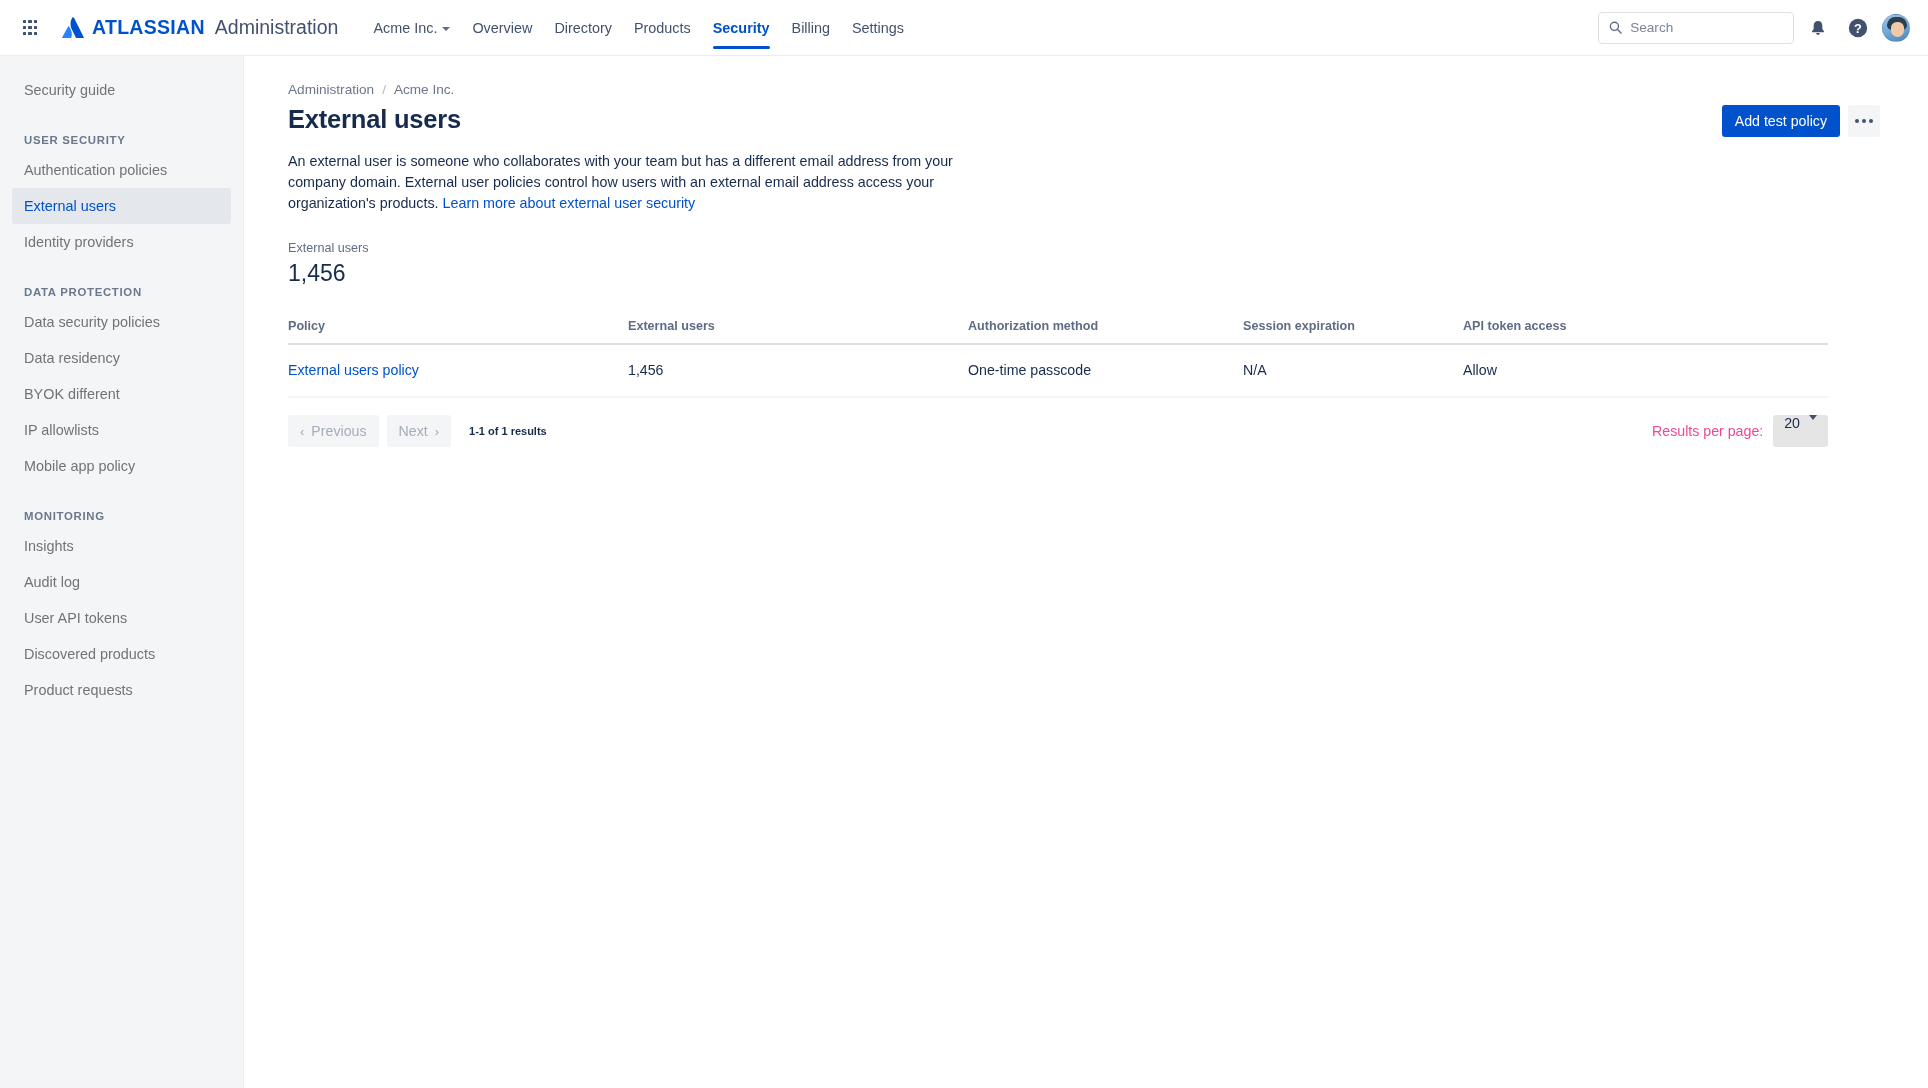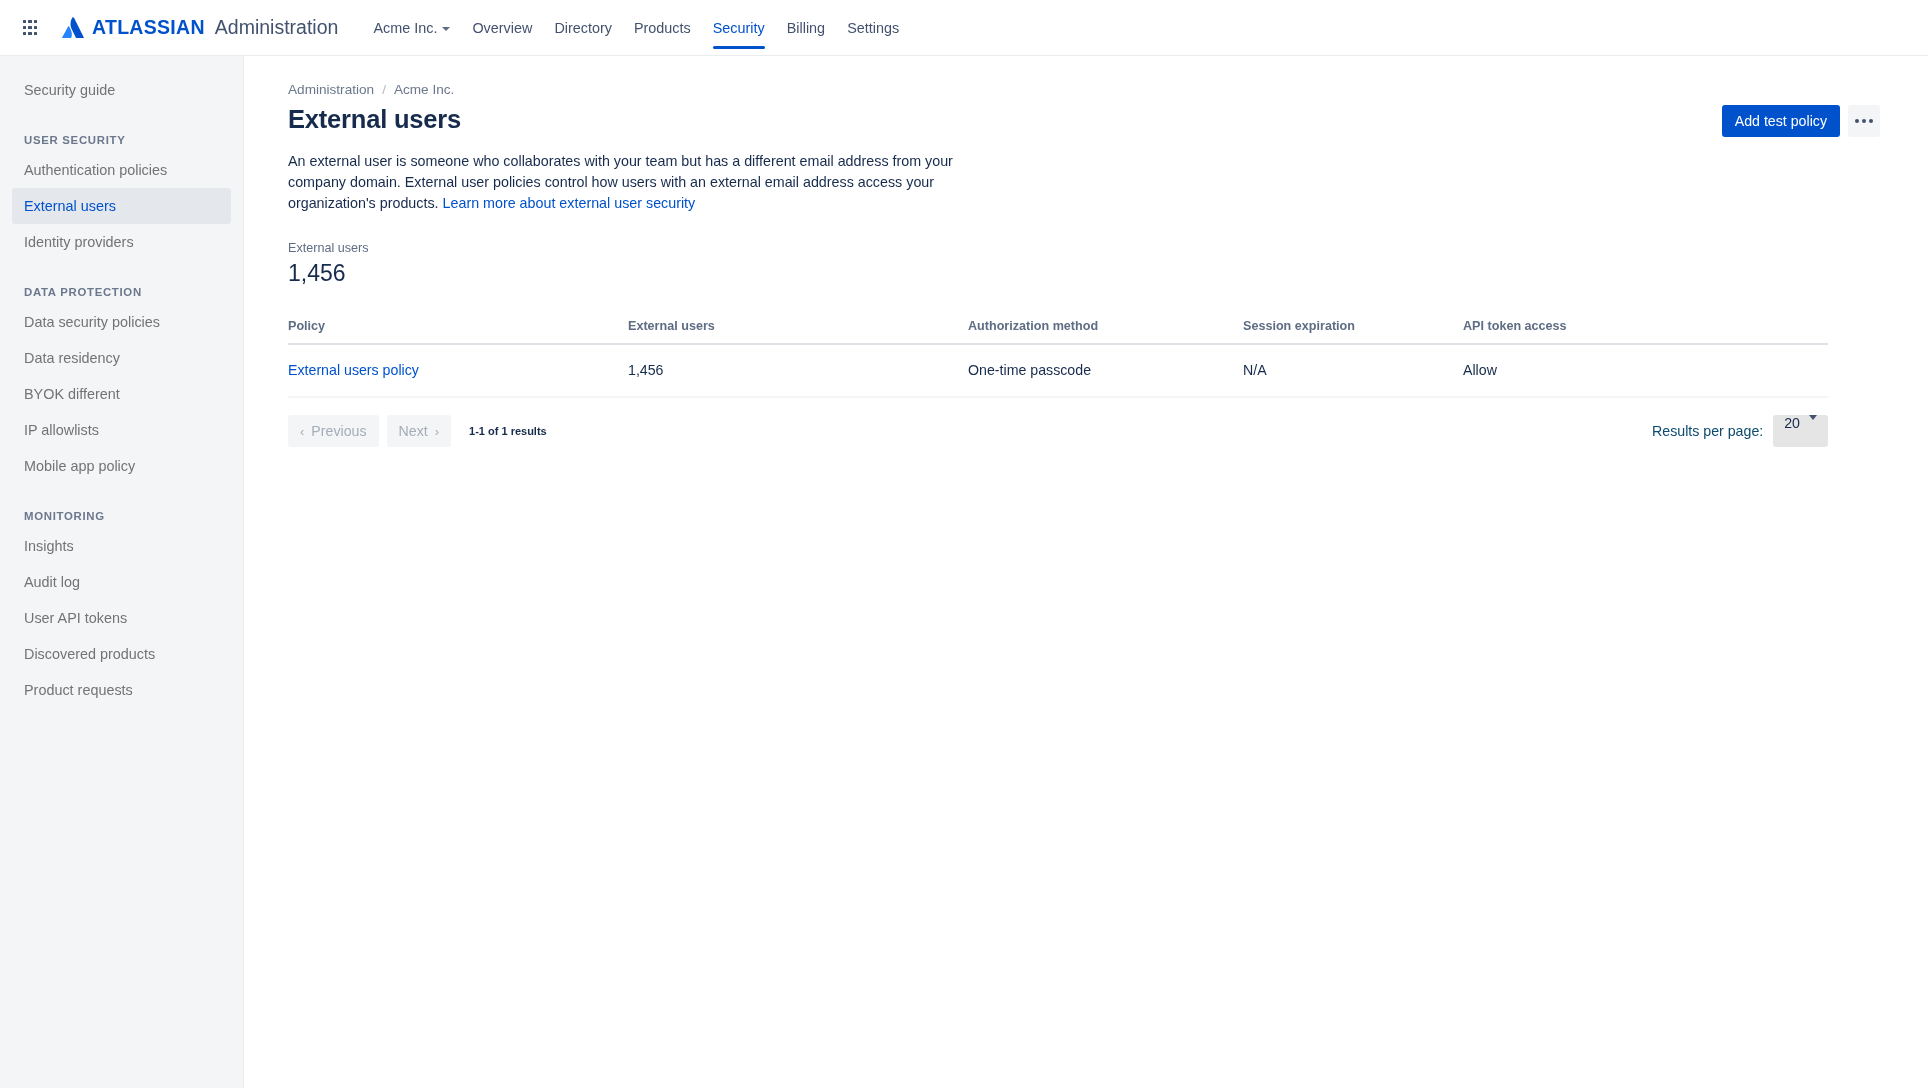--- a/index.html
+++ b/index.html
@@ -60,21 +60,21 @@
   .navtab {
     position: relative;
     display: flex; align-items: center; gap: 5px;
     height: 56px;
     padding: 0 11px;
     font-size: 14.4px;
     color: #42526e;
     cursor: pointer;
     white-space: nowrap;
   }
-  .navtab.active { color: #0052cc; font-weight: 400; }
+  .navtab.active { color: #0052cc; font-weight: 700; }
   .navtab.active::after {
     content: "";
     position: absolute;
     left: 11px; right: 11px; bottom: 7px;
     height: 3px; background: #0052cc; border-radius: 2px;
   }
   .chev {
     display:inline-block;
     width: 0; height: 0;
     border-left: 4px solid transparent;
@@ -230,21 +230,21 @@
     height: 32px; padding: 0 12px;
     border: 0; border-radius: 3px;
     background: #f4f5f7; color: #a5adba;
     font-family: inherit; font-size: 14.2px; font-weight: 500;
     cursor: default; white-space: nowrap;
     margin-right: 8px;
   }
   .pg-arrow { color: #a5adba; font-size: 13px; line-height: 1; }
   .pg-count { font-size: 11px; font-weight: 600; color: #172b4d; margin-left: 10px; }
   .per-page { margin-left: auto; display: flex; align-items: center; gap: 10px; }
-  .per-page-label { font-size: 14.2px; color: #0c4a6e; }
+  .per-page-label { font-size: 14.2px; color: #ec4899; }
   .per-page-select {
     display: flex; gap: 9px;
     height: 32px; padding: 0 11px;
     background: #e5e5e5; border: 0; border-radius: 3px;
     font-family: inherit; font-size: 14.2px; color: #172b4d;
     cursor: pointer;
   }
   .chev-dark {
     width: 0; height: 0;
     border-left: 4.5px solid transparent;
@@ -300,20 +300,45 @@
         <span>Security</span>
       </div>
       <div class="navtab">
         <span>Billing</span>
       </div>
       <div class="navtab">
         <span>Settings</span>
       </div>
     </nav>
 
+    <div class="topright">
+      <div class="searchbox">
+        <svg width="15" height="15" viewBox="0 0 16 16">
+          <circle cx="6.6" cy="6.6" r="4.9" fill="none" stroke="#5e6c84" stroke-width="1.7"></circle>
+          <line x1="10.4" y1="10.4" x2="14.6" y2="14.6" stroke="#5e6c84" stroke-width="1.7" stroke-linecap="round"></line>
+        </svg>
+        <input class="search-input" type="text" placeholder="Search" style="">
+      </div>
+
+      <button class="icon-btn">
+        <svg width="18" height="18" viewBox="0 0 20 20">
+          <path d="M10 2.2 C7 2.2 5.2 4.3 5.2 7.1 V11 L3.4 13.6 C3.1 14 3.4 14.6 3.9 14.6 H16.1 C16.6 14.6 16.9 14 16.6 13.6 L14.8 11 V7.1 C14.8 4.3 13 2.2 10 2.2 Z" fill="#42526e"></path>
+          <path d="M8 15.6 C8 16.8 8.9 17.7 10 17.7 C11.1 17.7 12 16.8 12 15.6 Z" fill="#42526e"></path>
+        </svg>
+      </button>
+
+      <button class="icon-btn">
+        <svg width="22" height="22" viewBox="0 0 24 24">
+          <circle cx="12" cy="12" r="10" fill="#42526e"></circle>
+          <text x="12" y="17" text-anchor="middle" font-family="Liberation Sans, sans-serif" font-size="14" font-weight="bold" fill="#ffffff">?</text>
+        </svg>
+      </button>
+
+      <div class="avatar"></div>
+    </div>
   </div>
 
   <div class="body-wrap">
 
     <aside class="sidebar">
 
       <div class="side-item">
         <span>Security guide</span>
       </div>
 

